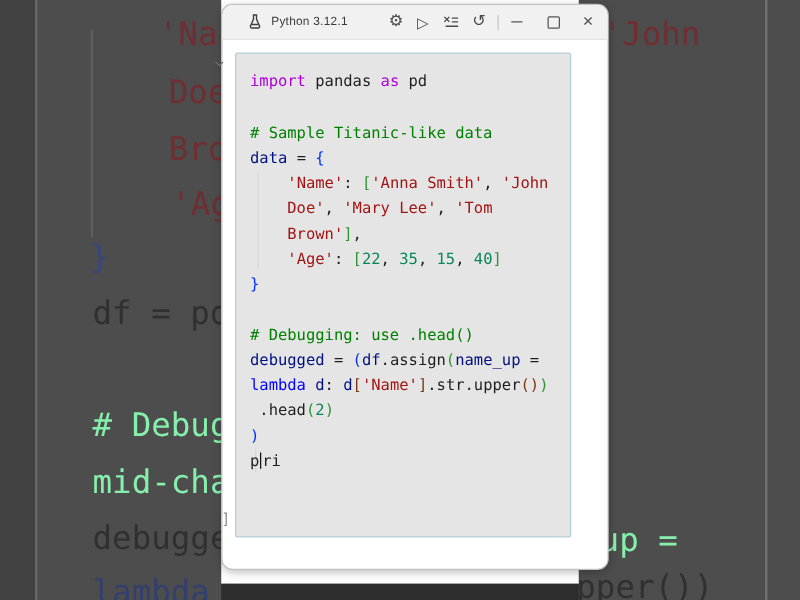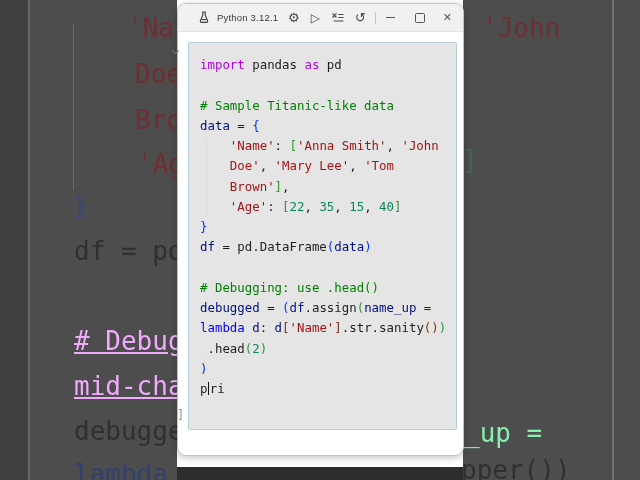--- a/index.html
+++ b/index.html
@@ -9,33 +9,33 @@
   
   .bg-layer{position:absolute;inset:0;border-radius:26px;}
   .bg-leftbar{position:absolute;left:0;top:0;width:28px;height:480px;background:#414141;}
   .bg-sep{position:absolute;top:0;height:480px;width:2px;background:#7f7f7f;opacity:.55;}
   .bg-sep.left{left:28px;}
   .bg-sep.right{left:612px;background:#909090;}
   .bg-indent{position:absolute;left:73px;top:24px;width:1px;height:166px;background:#6b6b6b;}
   .bg-frag{position:absolute;font-family:"DejaVu Sans Mono","Liberation Mono",monospace;
            font-size:26px;line-height:26px;white-space:pre;}
   .frag-string{color:#6f2e31;}
-  .frag-comment{color:#f0abfc;text-decoration:underline;}
+  .frag-comment{color:#86efac;}
   .frag-plain{color:#303030;}
   .frag-variable{color:#86efac;}
   .frag-bracket1{color:#3a477c;}
   .frag-lambda{color:#33406f;}
   .frag-number{color:#3f6b52;}
 
   
   .band{position:absolute;left:177px;top:0;width:286px;height:467px;background:#ffffff;}
   .band-bottom{position:absolute;left:177px;top:467px;width:286px;height:13px;background:#2d2d2d;}
 
   
-  .window{position:absolute;left:178px;top:4px;width:285px;height:451px;background:#ffffff;
+  .window{position:absolute;left:178px;top:4px;width:308px;height:451px;background:#ffffff;
           border-radius:8px;box-shadow:0 0 0 1px #c2c2c2,0 2px 8px rgba(0,0,0,.28);}
   .titlebar{position:absolute;left:0;top:0;right:0;height:27px;background:#f1f1f1;
             border-radius:8px 8px 0 0;border-bottom:1px solid #e2e2e2;
             display:flex;align-items:center;color:#444;}
   .titlebar .title{margin-left:7px;font-size:9.5px;color:#3a3a3a;letter-spacing:.2px;}
   .tbicon{display:flex;align-items:center;justify-content:center;color:#4a4a4a;cursor:default;}
   .flask{margin-left:20px;}
   .tools{margin-left:auto;display:flex;align-items:center;gap:11px;}
   .glyph{font-family:"DejaVu Sans",sans-serif;font-size:12px;line-height:12px;color:#4a4a4a;}
   .divider{width:1px;height:12px;background:#c6c6c6;margin-left:9px;}
@@ -136,25 +136,24 @@
       <div class="code">
           <div class="cline"><span class="tok-k">import</span><span class="tok-t"> pandas </span><span class="tok-k">as</span><span class="tok-t"> pd</span></div>
           <div class="cline">&nbsp;</div>
           <div class="cline"><span class="tok-c"># Sample Titanic-like data</span></div>
           <div class="cline"><span class="tok-v">data</span><span class="tok-t"> = </span><span class="tok-b1">{</span></div>
           <div class="cline"><span class="tok-t">    </span><span class="tok-s">'Name'</span><span class="tok-t">: </span><span class="tok-b2">[</span><span class="tok-s">'Anna Smith'</span><span class="tok-t">, </span><span class="tok-s">'John</span></div>
           <div class="cline"><span class="tok-s">    Doe'</span><span class="tok-t">, </span><span class="tok-s">'Mary Lee'</span><span class="tok-t">, </span><span class="tok-s">'Tom</span></div>
           <div class="cline"><span class="tok-s">    Brown'</span><span class="tok-b2">]</span><span class="tok-t">,</span></div>
           <div class="cline"><span class="tok-t">    </span><span class="tok-s">'Age'</span><span class="tok-t">: </span><span class="tok-b2">[</span><span class="tok-n">22</span><span class="tok-t">, </span><span class="tok-n">35</span><span class="tok-t">, </span><span class="tok-n">15</span><span class="tok-t">, </span><span class="tok-n">40</span><span class="tok-b2">]</span></div>
           <div class="cline"><span class="tok-b1">}</span></div>
-          <div class="cline"><span class="tok-v">df</span><span class="tok-t"> = </span><span class="tok-t">pd.DataFrame</span><span class="tok-b1">(</span><span class="tok-v">data</span><span class="tok-b1">)</span></div>
           <div class="cline">&nbsp;</div>
           <div class="cline"><span class="tok-c"># Debugging: use .head()</span></div>
           <div class="cline"><span class="tok-v">debugged</span><span class="tok-t"> = </span><span class="tok-b1">(</span><span class="tok-v">df</span><span class="tok-t">.assign</span><span class="tok-b2">(</span><span class="tok-v">name_up</span><span class="tok-t"> =</span></div>
-          <div class="cline"><span class="tok-kb">lambda</span><span class="tok-v"> d</span><span class="tok-t">: </span><span class="tok-v">d</span><span class="tok-b3">[</span><span class="tok-s">'Name'</span><span class="tok-b3">]</span><span class="tok-t">.str.sanity</span><span class="tok-b3">(</span><span class="tok-b3">)</span><span class="tok-b2">)</span></div>
+          <div class="cline"><span class="tok-kb">lambda</span><span class="tok-v"> d</span><span class="tok-t">: </span><span class="tok-v">d</span><span class="tok-b3">[</span><span class="tok-s">'Name'</span><span class="tok-b3">]</span><span class="tok-t">.str.upper</span><span class="tok-b3">(</span><span class="tok-b3">)</span><span class="tok-b2">)</span></div>
           <div class="cline"><span class="tok-t"> .head</span><span class="tok-b2">(</span><span class="tok-n">2</span><span class="tok-b2">)</span></div>
           <div class="cline"><span class="tok-b1">)</span></div>
           <div class="cline"><span class="tok-t">p</span><span class="caret"></span><span class="tok-t">ri</span></div>
         </div>
     </div>
 
   </div>
 </div>
 
 </body></html>

